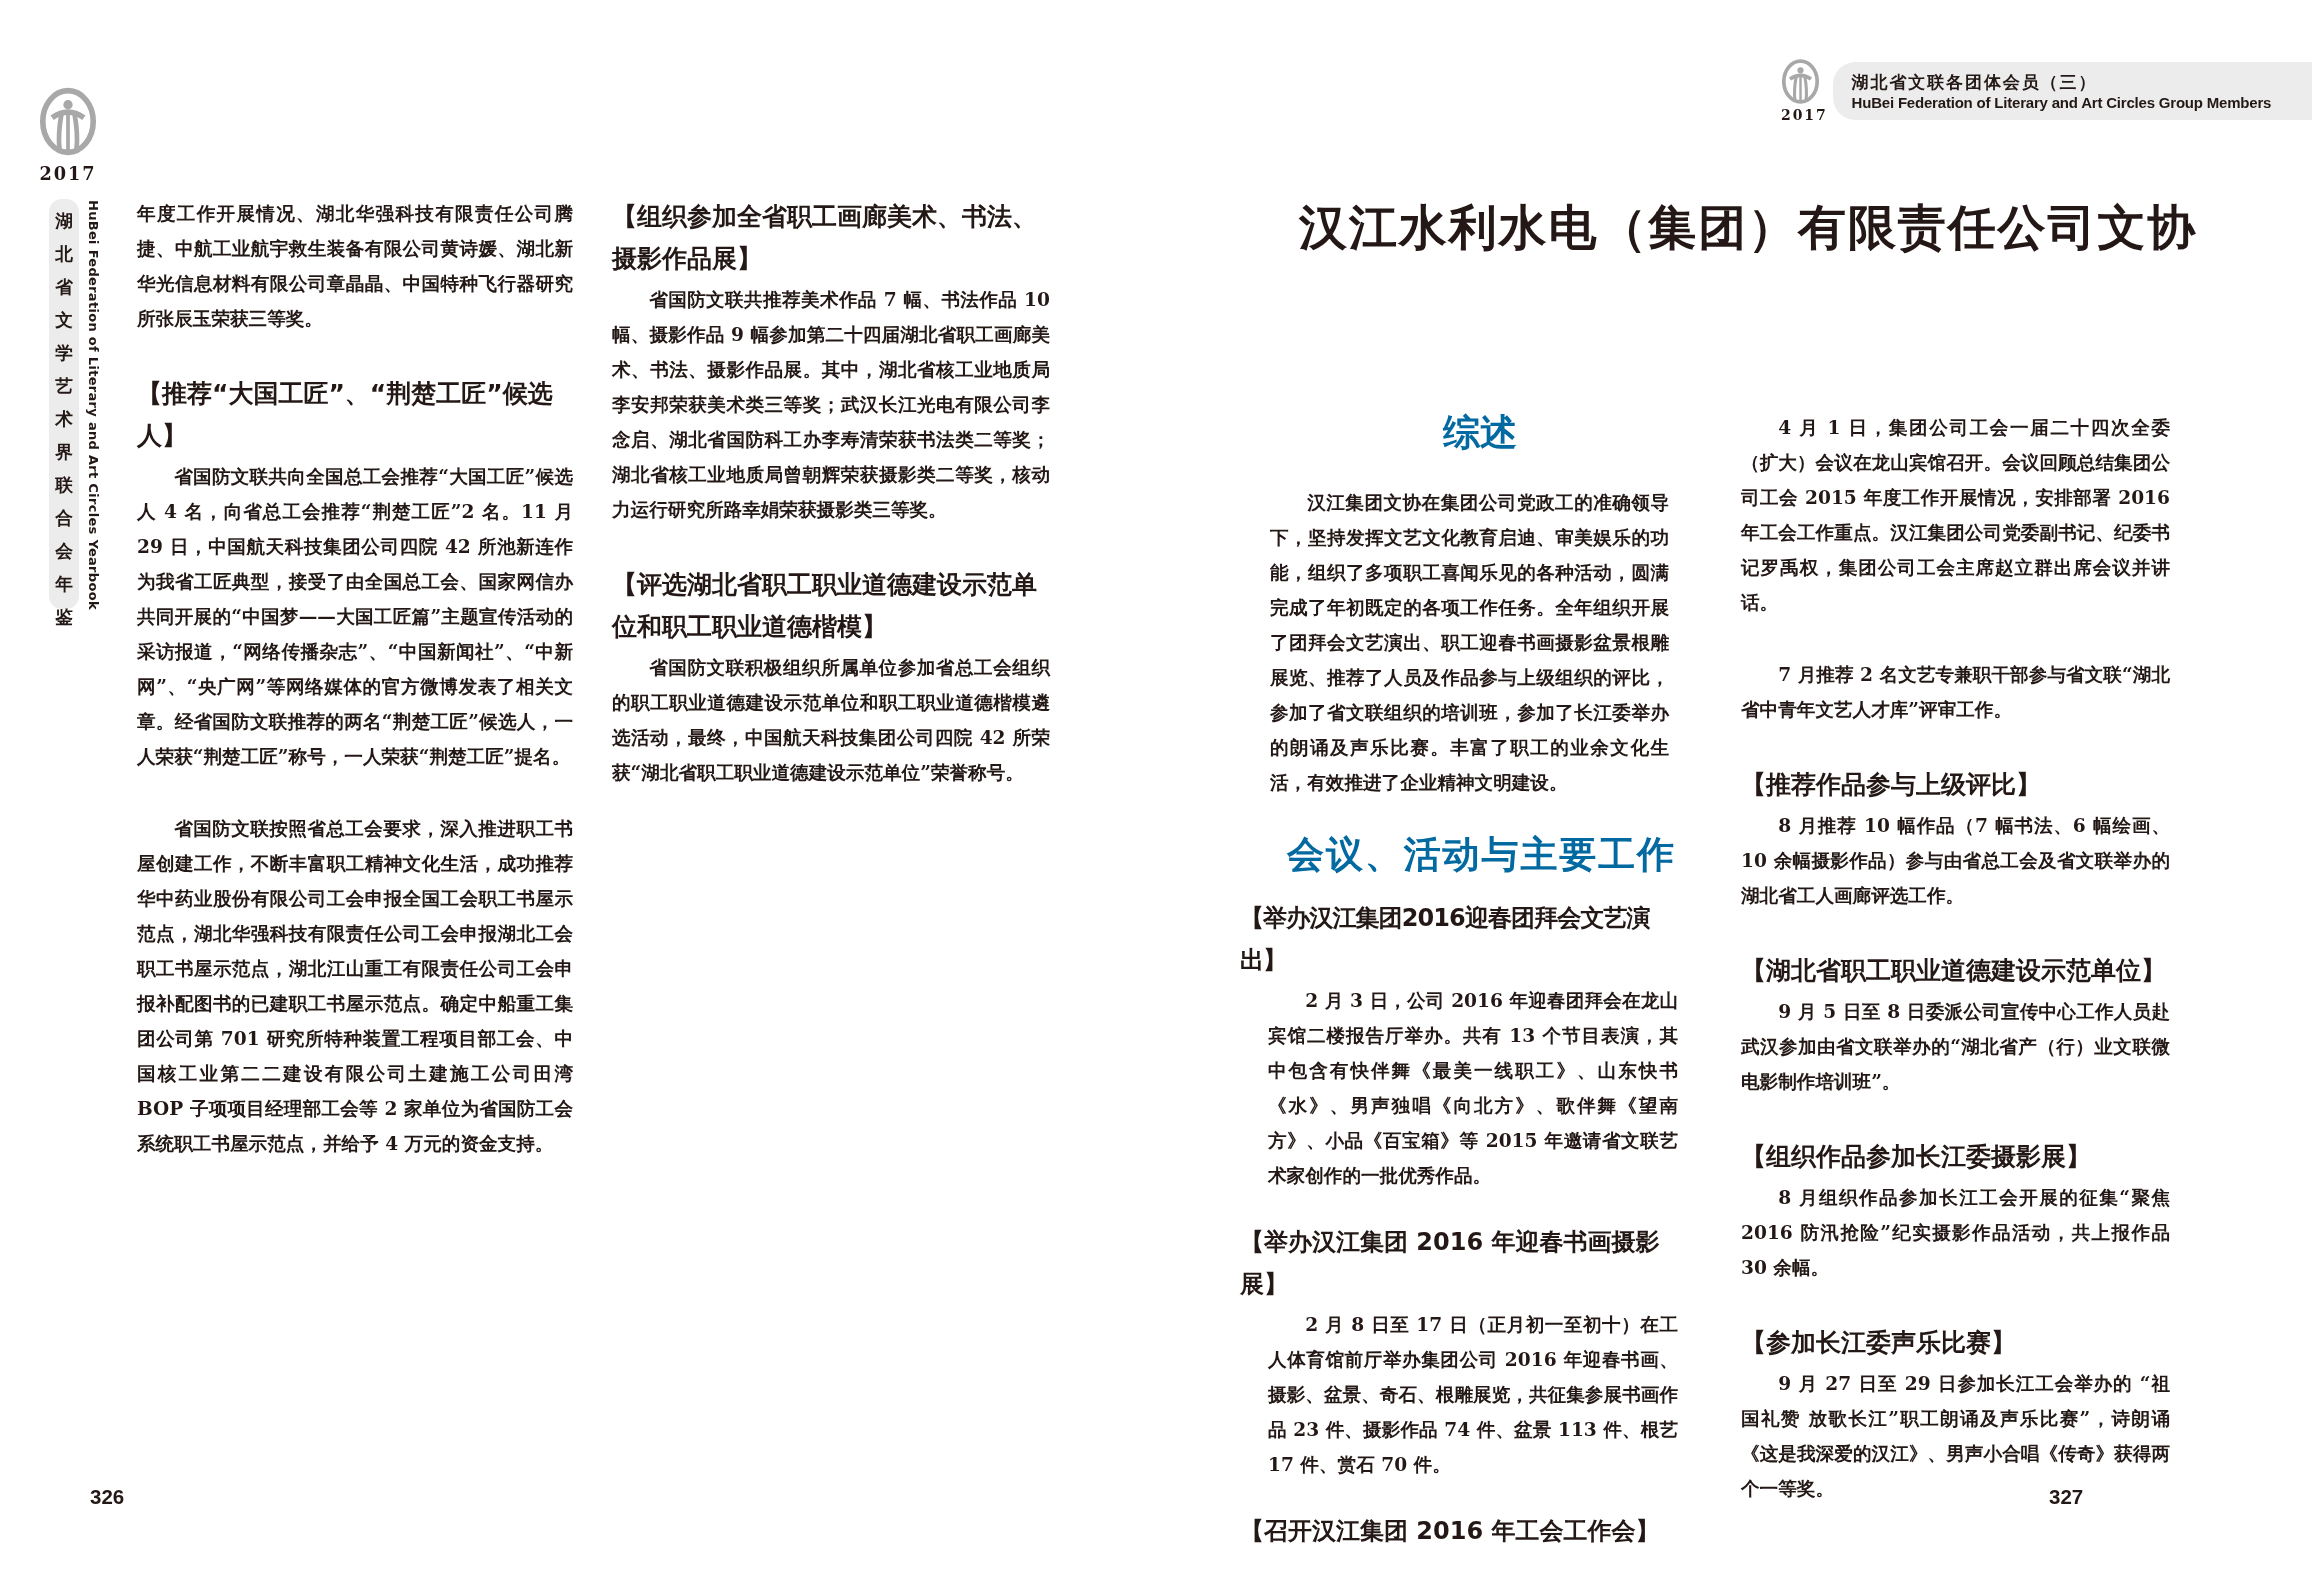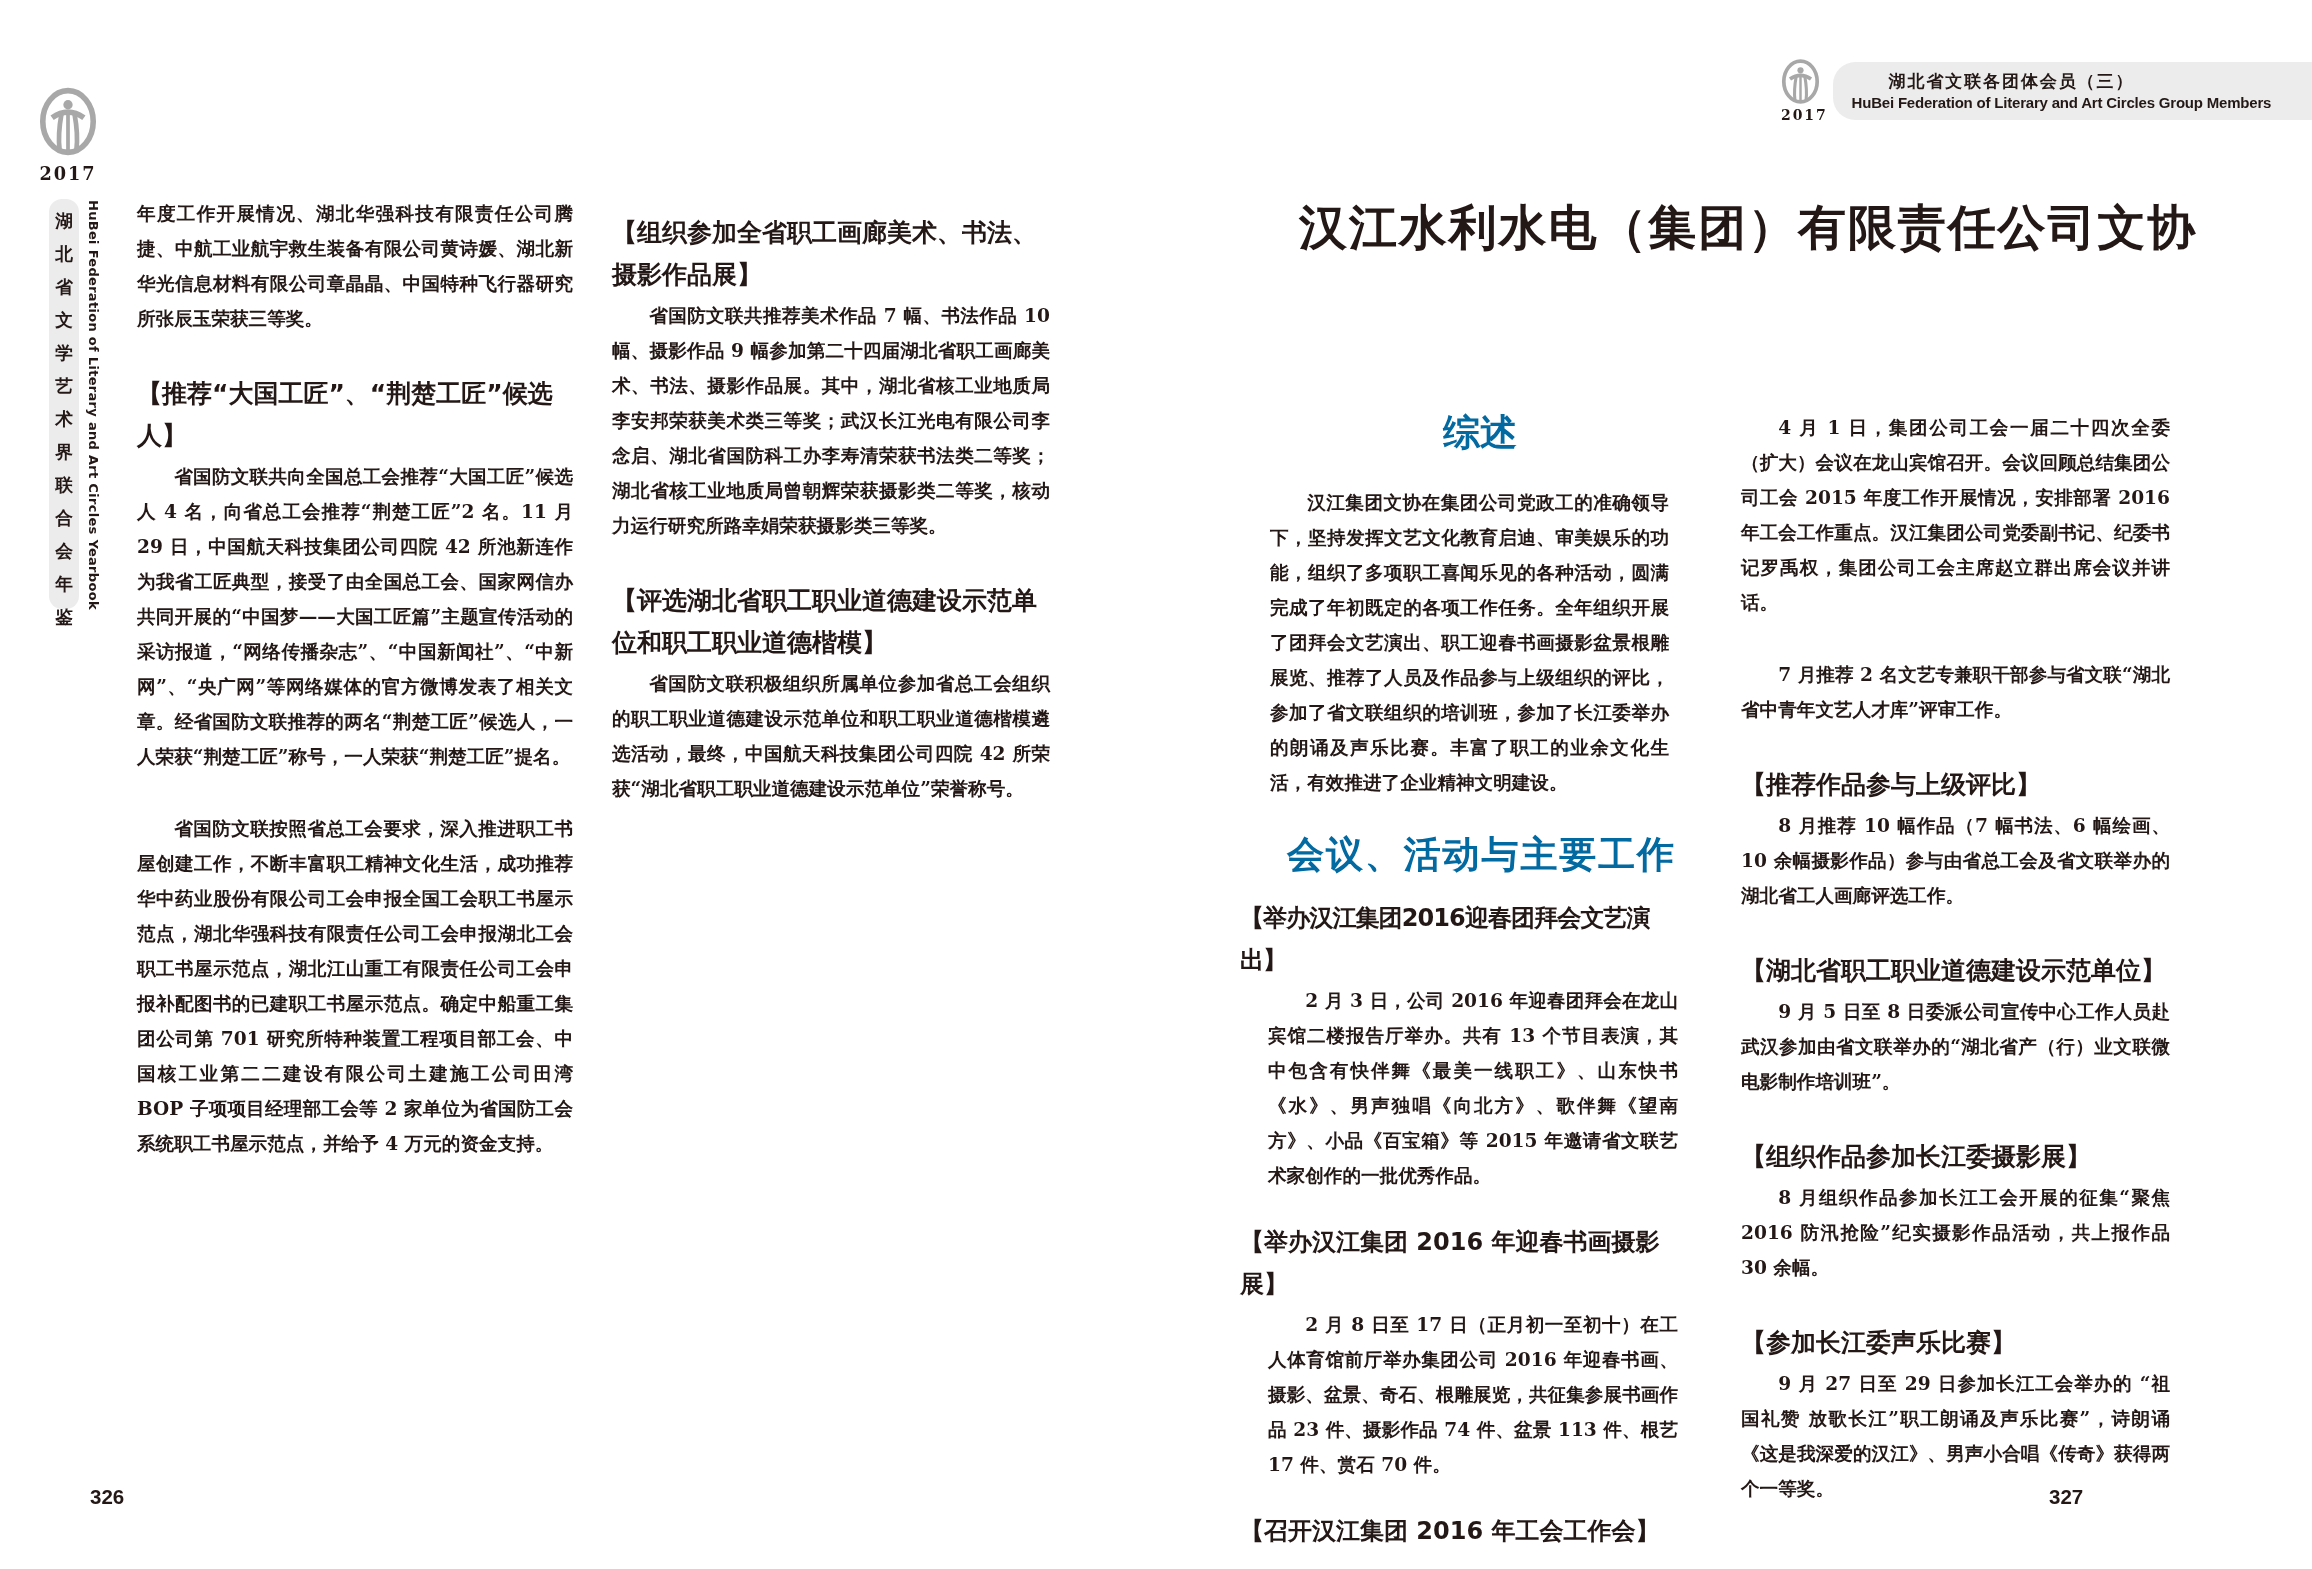--- a/index.html
+++ b/index.html
@@ -13,26 +13,26 @@
   #logo-left { left: 39px; top: 86px; width: 58px; }
   #logo-left .year { font-size: 17.7px; margin-top: 5.6px; }
   #logo-right { left: 1781px; top: 58px; width: 39px; }
   #logo-right .year { font-size: 14px; margin-top: 1.9px; }
 
   .side-band { position: absolute; left: 49px; top: 199px; width: 30px; height: 410px; background: #ececec; border-radius: 13px; display: flex; flex-direction: column; align-items: center; padding-top: 5.6px; }
   .side-band span { font-family: "DejaVu Sans", sans-serif; font-weight: bold; font-size: 17.7px; line-height: 33px; color: #231815; }
   .side-en { position: absolute; left: 86px; top: 200px; height: 410px; writing-mode: vertical-rl; font-family: "DejaVu Sans", sans-serif; font-weight: bold; font-size: 13px; color: #231815; letter-spacing: 0.3px; }
 
   .header-band { position: absolute; left: 1833px; top: 62px; width: 480px; height: 58px; background: #ececec; border-radius: 22.4px 0 0 22.4px; padding: 11.2px 0 0 18.6px; }
-  .header-band .cn { font-family: Liberation Mono, monospace; font-weight: bold; font-size: 17px; letter-spacing: 1.9px; line-height: 20.5px; margin-left: 37px; }
+  .header-band .cn { font-family: Liberation Sans, sans-serif; font-weight: bold; font-size: 17px; letter-spacing: 1.9px; line-height: 20.5px; }
   .header-band .en { font-family: "Liberation Sans", sans-serif; font-weight: bold; font-size: 15px; line-height: 18.6px; letter-spacing: -0.2px; }
 
   .col { position: absolute; }
   .col-1 { left: 137px; top: 196px; width: 436px; }
-  .col-2 { left: 612px; top: 212px; width: 438px; }
+  .col-2 { left: 612px; top: 196px; width: 438px; }
   .col-4 { left: 1741px; top: 410px; width: 429px; }
 
   p.body { font-size: 18.6px; line-height: 35px; text-align: justify; font-weight: bold; }
   p.body.indent { text-indent: 2em; }
 
   h3.sub { font-family: "DejaVu Sans", sans-serif; font-weight: bold; font-size: 25px; line-height: 42px; margin-bottom: 1.9px; }
 
   .gap-lg { height: 37px; }
   .gap-md { height: 28px; }
 

